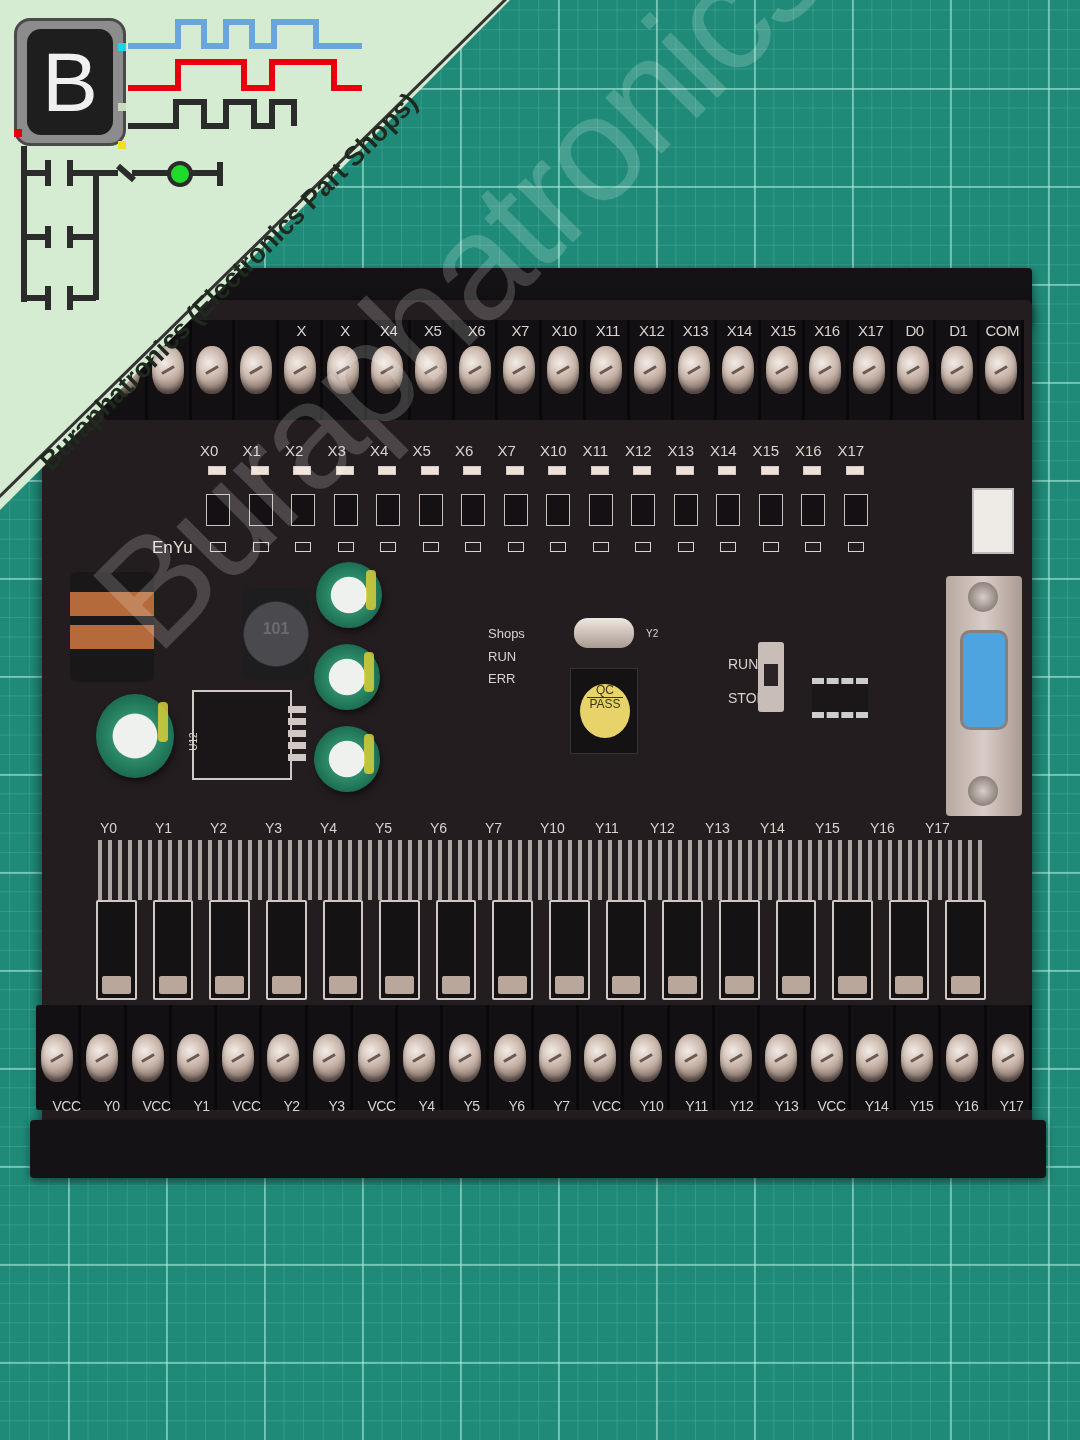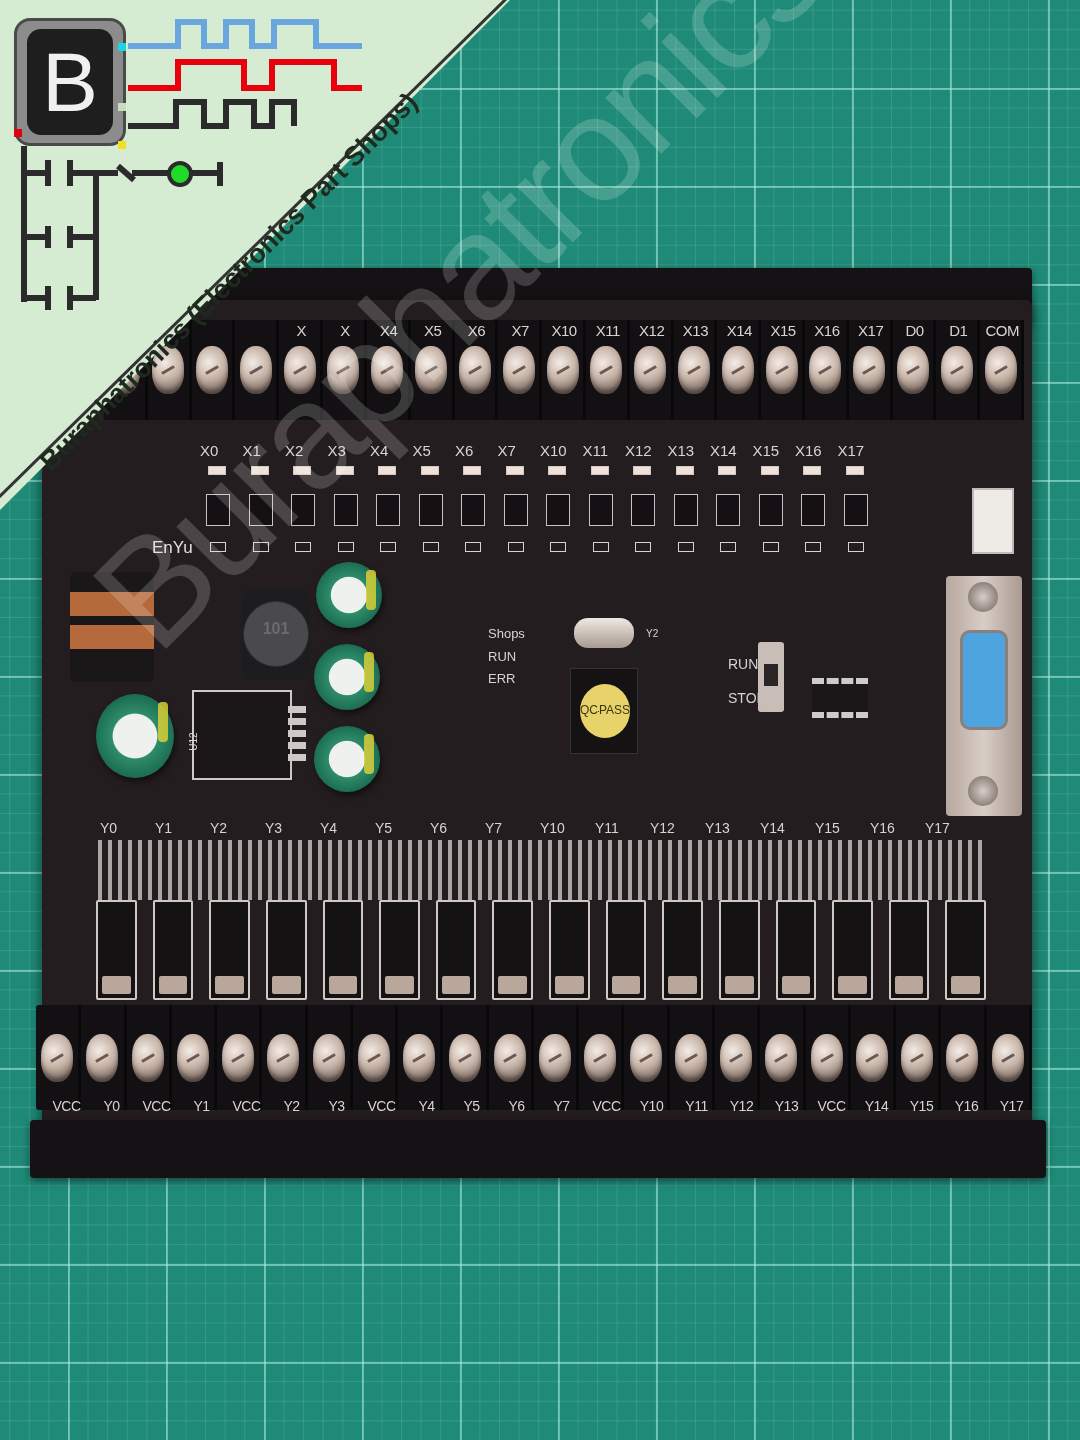--- a/index.html
+++ b/index.html
@@ -42,21 +42,21 @@
   .mos{flex:1;background:#151214;border:2px solid #cfc8c4;border-radius:2px;position:relative}
   .mos::after{content:"";position:absolute;left:4px;right:4px;bottom:4px;height:18px;background:#b9a79b;border-radius:2px}
   .cap{position:absolute;border-radius:50%;background:radial-gradient(circle at 50% 50%,#eef1ee 0 38%,#2e8c6a 40%,#1c6e52 70%);box-shadow:2px 4px 6px rgba(0,0,0,.5)}
   .cap::before{content:"";position:absolute;right:6px;top:8px;width:10px;height:40px;background:#d8cf38;border-radius:4px;opacity:.85}
   .inductor{position:absolute;left:242px;top:588px;width:68px;height:92px;background:radial-gradient(circle,#4a4a4e 0 55%,#1d1c1e 58%);border-radius:10px}
   .inductor span{position:absolute;left:0;right:0;top:32px;text-align:center;color:#6b6b70;font-size:16px;font-weight:bold}
   .coil{position:absolute;left:70px;top:572px;width:84px;height:110px;background:linear-gradient(#1a1718 0 18%,#b46a3a 18% 40%,#1a1718 40% 48%,#b46a3a 48% 70%,#1a1718 70%);border-radius:6px}
   .reg{position:absolute;left:192px;top:690px;width:100px;height:90px;background:#1a1618;border:2px solid #cfc8c4}
   .reg::after{content:"";position:absolute;right:-16px;top:14px;width:18px;height:56px;background:repeating-linear-gradient(#cfc8c4 0 7px,transparent 7px 12px)}
   .mcu{position:absolute;left:570px;top:668px;width:68px;height:86px;background:#151214;border:1px solid #333;box-shadow:0 0 0 5px repeating-linear-gradient(#ddd 0 2px,transparent 2px 4px)}
-  .qc{position:absolute;left:580px;top:684px;width:50px;height:54px;border-radius:50%;background:#e8d36a;display:flex;flex-direction:row;align-items:center;justify-content:flex-start;font-size:12px;color:#3b3510;line-height:1.1}
+  .qc{position:absolute;left:580px;top:684px;width:50px;height:54px;border-radius:50%;background:#e8d36a;display:flex;flex-direction:column;align-items:center;justify-content:flex-start;font-size:12px;color:#3b3510;line-height:1.1}
   .qc hr{width:36px;border:0;border-top:1px solid #3b3510}
   .crystal{position:absolute;left:574px;top:618px;width:60px;height:30px;border-radius:14px;background:linear-gradient(#efe8e2,#a99a90);}
   .small-lbl{position:absolute;color:#d8d3cf;font-size:13px}
   .switch{position:absolute;left:758px;top:642px;width:26px;height:70px;background:#c9beb7;border-radius:3px}
   .switch::after{content:"";position:absolute;left:6px;top:22px;width:14px;height:22px;background:#2a2426}
   .dsub{position:absolute;left:946px;top:576px;width:76px;height:240px;background:linear-gradient(90deg,#b7a8a0,#d8cdc6,#a99a92);border-radius:4px}
   .dsub .port{position:absolute;left:14px;top:54px;width:48px;height:100px;background:#4ea4df;border-radius:10px;border:3px solid #8b7f79}
   .dsub .nut{position:absolute;left:22px;width:30px;height:30px;border-radius:50%;background:radial-gradient(#d9cec7,#6e625c)}
   .conn{position:absolute;left:972px;top:488px;width:42px;height:66px;background:#eeeae6;border:2px solid #bbb}
   .soic{position:absolute;left:812px;top:678px;width:56px;height:40px;background:#1b1719;border-top:6px dashed #ccc;border-bottom:6px dashed #ccc}

